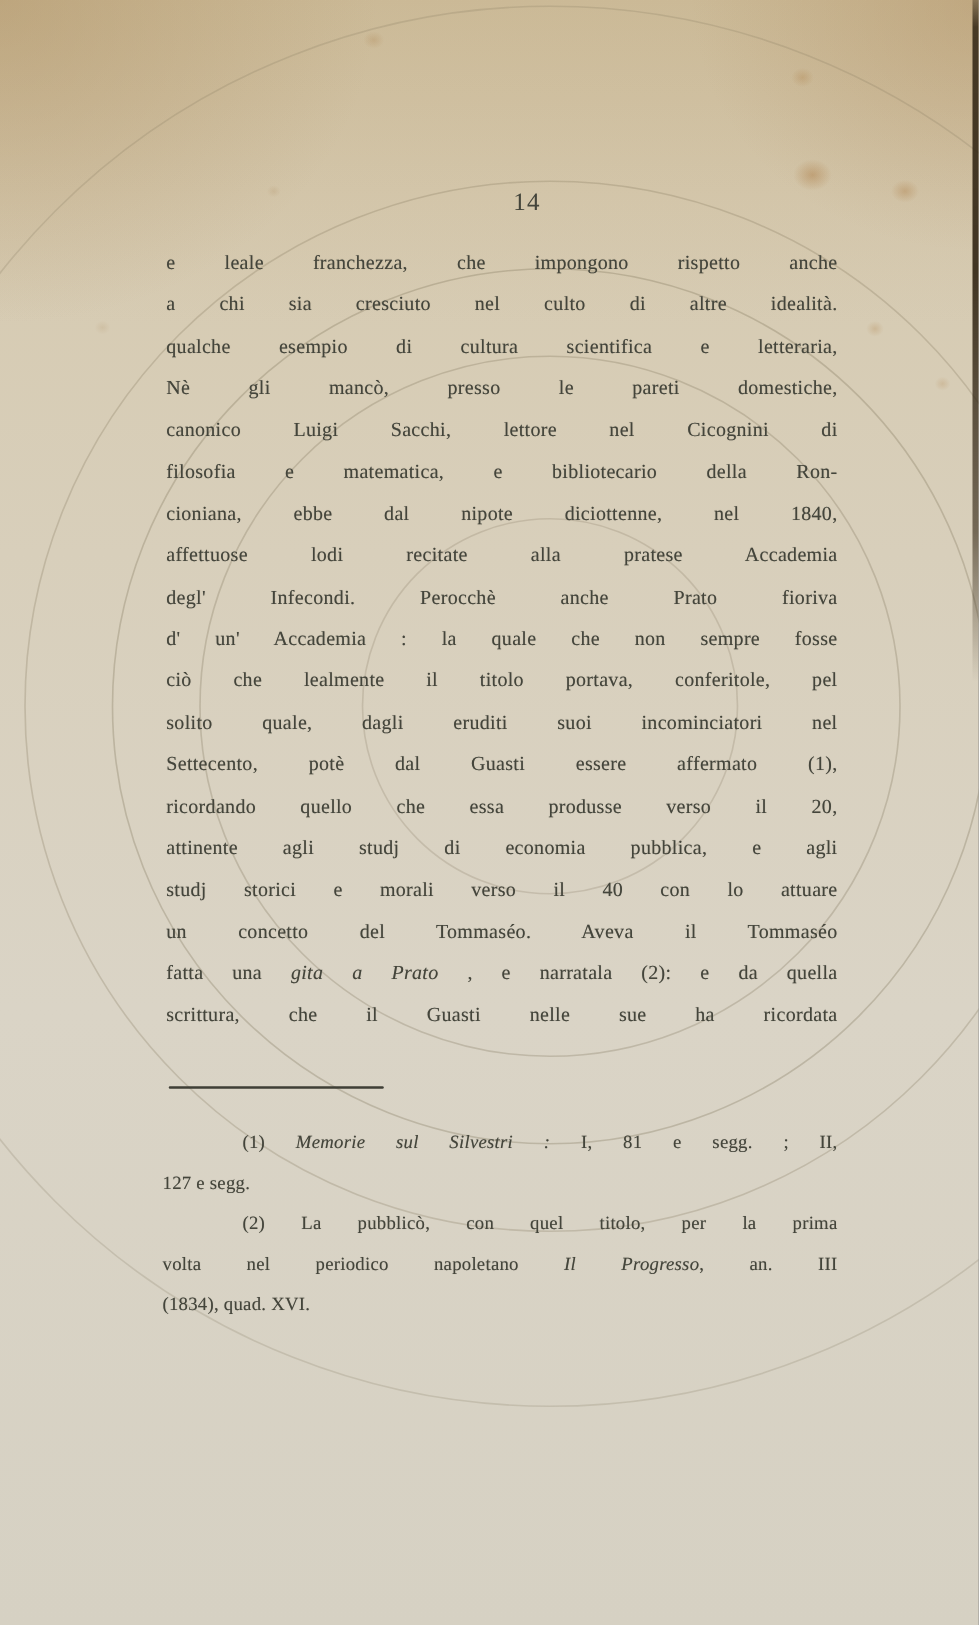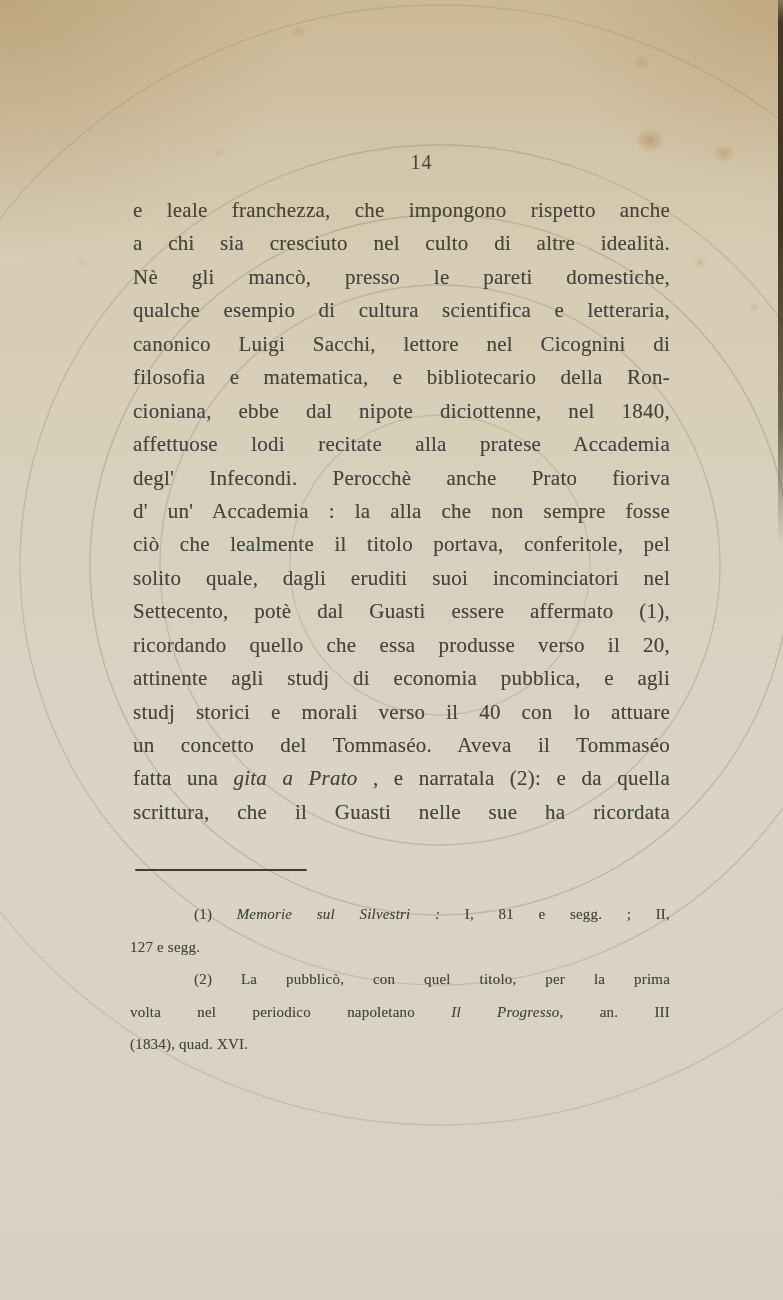--- a/index.html
+++ b/index.html
@@ -31,21 +31,21 @@
   }
   .page-number{
     position:absolute;left:133px;top:151px;width:537px;
     box-sizing:border-box;padding-left:40px;
     text-align:center;font-size:20px;letter-spacing:1px;
   }
   .body-text{
     position:absolute;left:133px;top:194px;width:537px;
   }
   .body-text .tline{
-    font-size:21px;line-height:33.45px;height:33.45px;
+    font-size:16px;line-height:33.45px;height:33.45px;
     letter-spacing:.25px;
   }
   .footnote-rule{
     position:absolute;left:135px;top:869px;width:172px;height:2.4px;
     background:#3f3f36;border-radius:1px;
   }
   .footnotes{
     position:absolute;left:130px;top:898px;width:540px;
   }
   .footnotes .tline{
@@ -77,28 +77,28 @@
     </g>
   </svg>
 
   <div class="edge-right"></div>
 
   <div class="page-number">14</div>
 
   <div class="body-text">
       <div class="tline"><span>e leale franchezza, che impongono rispetto anche</span></div>
       <div class="tline"><span>a chi sia cresciuto nel culto di altre idealità.</span></div>
+      <div class="tline"><span>qualche esempio di cultura scientifica e letteraria,</span></div>
       <div class="tline"><span>Nè gli mancò, presso le pareti domestiche,</span></div>
-      <div class="tline"><span>qualche esempio di cultura scientifica e letteraria,</span></div>
       <div class="tline"><span>canonico Luigi Sacchi, lettore nel Cicognini di</span></div>
       <div class="tline"><span>filosofia e matematica, e bibliotecario della Ron-</span></div>
       <div class="tline"><span>cioniana, ebbe dal nipote diciottenne, nel 1840,</span></div>
       <div class="tline"><span>affettuose lodi recitate alla pratese Accademia</span></div>
       <div class="tline"><span>degl' Infecondi. Perocchè anche Prato fioriva</span></div>
-      <div class="tline"><span>d' un' Accademia : la alla che non sempre fosse</span></div>
+      <div class="tline"><span>d' un' Accademia : la quale che non sempre fosse</span></div>
       <div class="tline"><span>ciò che lealmente il titolo portava, conferitole, pel</span></div>
       <div class="tline"><span>solito quale, dagli eruditi suoi incominciatori nel</span></div>
       <div class="tline"><span>Settecento, potè dal Guasti essere affermato (1),</span></div>
       <div class="tline"><span>ricordando quello che essa produsse verso il 20,</span></div>
       <div class="tline"><span>attinente agli studj di economia pubblica, e agli</span></div>
       <div class="tline"><span>studj storici e morali verso il 40 con lo attuare</span></div>
       <div class="tline"><span>un concetto del Tommaséo. Aveva il Tommaséo</span></div>
       <div class="tline"><span>fatta una </span><span class="it">gita a Prato</span><span> , e narratala (2): e da quella</span></div>
       <div class="tline"><span>scrittura, che il Guasti nelle sue ha ricordata</span></div>
     </div>

